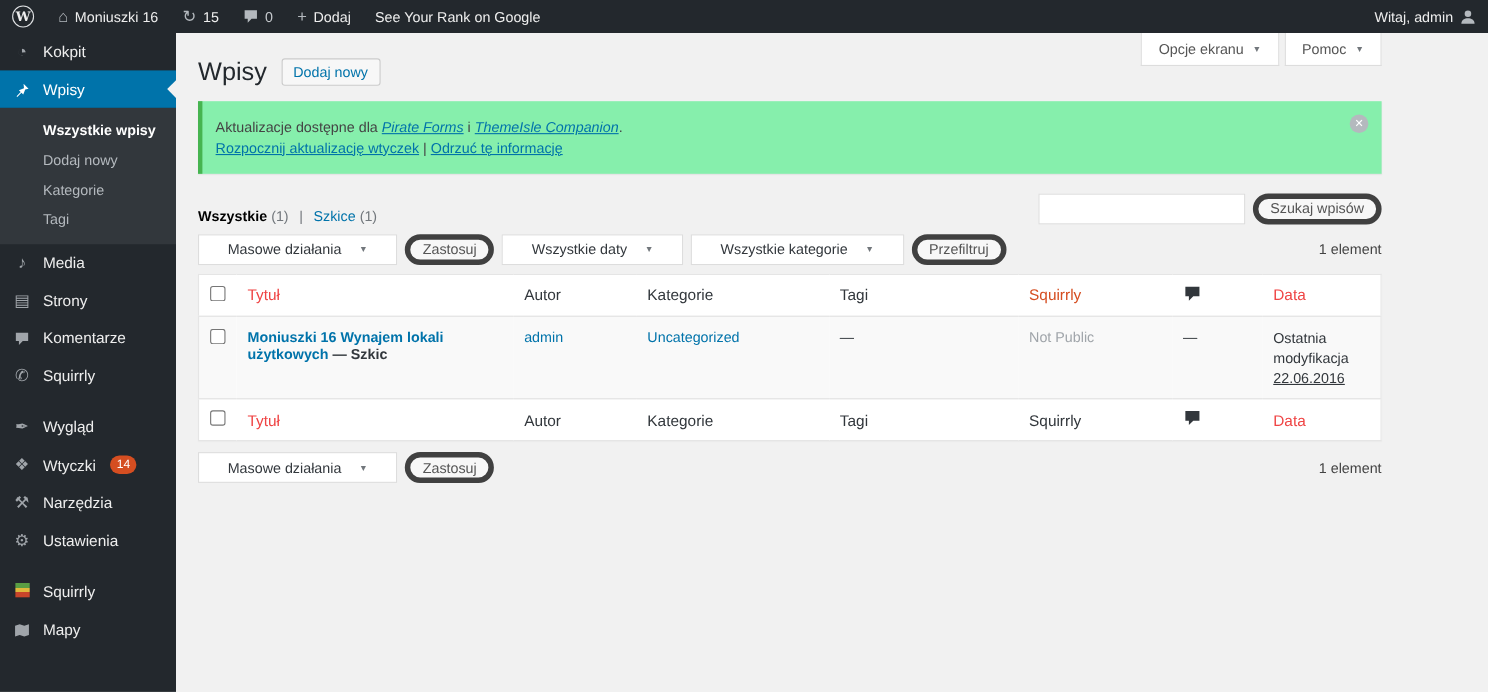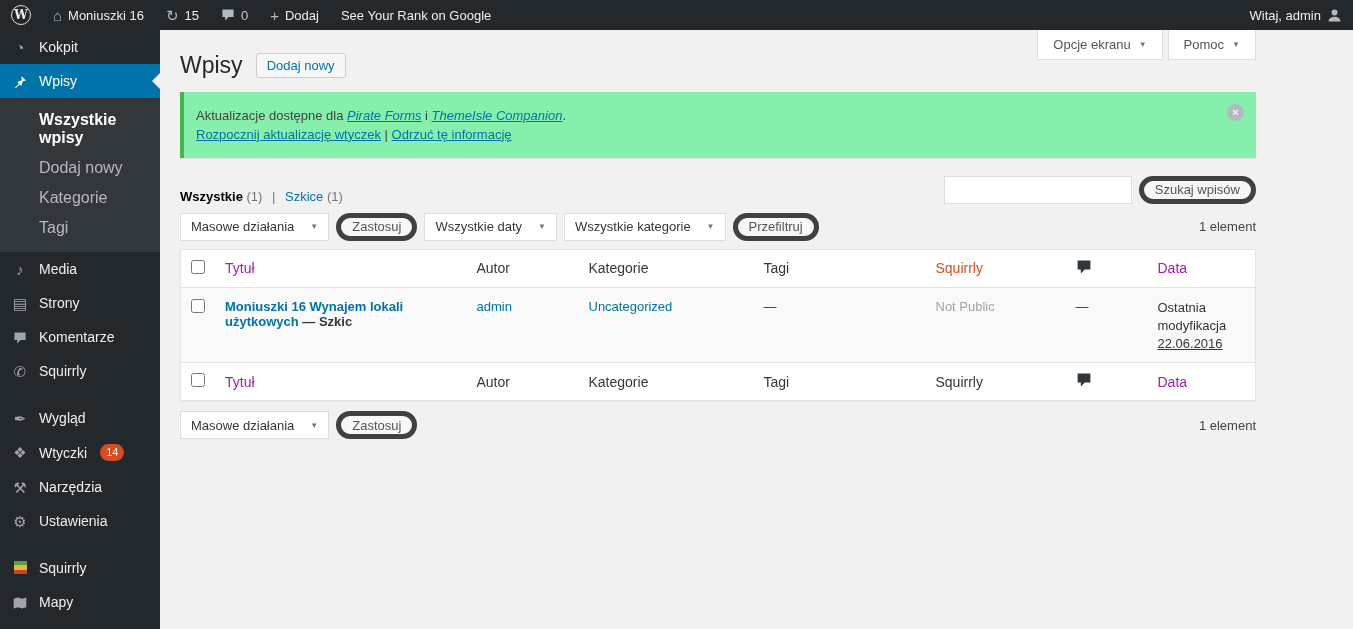--- a/index.html
+++ b/index.html
@@ -22,21 +22,21 @@
   .sidebar{position:absolute;top:30px;left:0;width:160px;height:599px;background:#23282d;overflow:hidden}
   .menu-item{display:flex;align-items:center;gap:9px;padding:9px 10px;color:#eee;font-size:14px;
     cursor:pointer;position:relative}
   .mi-icon{width:20px;flex:none;text-align:center;color:#a0a5aa;font-size:15px;line-height:1}
   .mi-icon svg{vertical-align:middle;fill:#a0a5aa}
   .menu-item.active{background:#0073aa;color:#fff}
   .menu-item.active .mi-icon,.menu-item.active .mi-icon svg{color:#fff;fill:#fff}
   .menu-item.active::after{content:"";position:absolute;right:0;top:50%;transform:translateY(-50%);
     border:8px solid transparent;border-right-color:#f1f1f1}
   .submenu{background:#32373c;padding:7px 0 9px}
-  .submenu a{display:block;padding:6px 12px 6px 39px;color:#b4b9be;font-size:16px}
+  .submenu a{display:block;padding:6px 12px 6px 39px;color:#b4b9be;font-size:13px}
   .submenu a.current{color:#fff;font-weight:700}
   .menu-sep{height:13px}
   .badge{background:#d54e21;color:#fff;border-radius:10px;font-size:11px;padding:1px 6px;margin-left:4px;line-height:1.4}
   .squirrly-swatch{width:13px;height:13px;display:inline-block;
     background:linear-gradient(#5a9e43 33%,#e0b93c 33% 66%,#c8452a 66%)}
 
   
   .main{position:absolute;left:160px;top:30px;width:1119px;height:599px;background:#f1f1f1}
   .screen-meta{position:absolute;top:0;right:23px;display:flex;gap:5px}
   .meta-tab{background:#fff;border:1px solid #ddd;border-top:none;padding:7px 15px;color:#555;
@@ -63,38 +63,38 @@
   .subsubsub .count{color:#72777c}
   .subsubsub .vsep{color:#72777c;margin:0 6px}
   .search-box{display:flex;gap:7px;align-items:center}
   .search-box input{width:188px;height:28px;border:1px solid #ddd;background:#fff;padding:0 8px;font-size:13px}
   .btn{background:#f7f7f7;border:5px solid #404040;border-radius:14px;height:28px;padding:0 11px;
     color:#555;font-size:13px;cursor:pointer}
 
   .tablenav{display:flex;align-items:center;gap:7px;margin:4px 0 8px}
   .tablenav.bottom{margin-top:10px}
   .select{background:#fff;border:1px solid #ddd;height:28px;display:flex;align-items:center;gap:16px;
-    padding:0 10px;color:#32373c;cursor:pointer;white-space:nowrap}
+    padding:0 26px;color:#32373c;cursor:pointer;white-space:nowrap}
   .nav-count{margin-left:auto;color:#444}
 
   table{width:100%;border-collapse:collapse;background:#fff;border:1px solid #e5e5e5;
     box-shadow:0 1px 1px rgba(0,0,0,.04)}
   th{text-align:left;font-weight:400;font-size:14px;color:#32373c;padding:9px 10px}
   thead th{border-bottom:1px solid #e1e1e1}
   tfoot th{border-top:1px solid #e1e1e1}
   td{padding:11px 10px;vertical-align:top;font-size:13px;color:#32373c}
   tbody tr{background:#f9f9f9}
   .col-cb{width:33px}
   .col-author{width:112px}
   .col-cats{width:175px}
   .col-tags{width:172px}
   .col-squirrly{width:140px}
   .col-comments{width:82px}
   .col-date{width:108px}
-  th.sortable a{color:#a21caf}
+  th.sortable a{color:#ef4444}
   th.squirrly-top{color:#d54e21}
   .row-title a{font-weight:600;color:#0073aa;font-size:13px}
   .row-state{font-weight:700;color:#32373c}
   .muted{color:#a0a5aa}
   .date-label{display:block;line-height:1.45}
   .date-value{text-decoration:underline;color:#32373c}
   .bubble-dark{fill:#32373c}
   input[type="checkbox"]{width:14px;height:14px;cursor:pointer}
 </style>
 </head>

